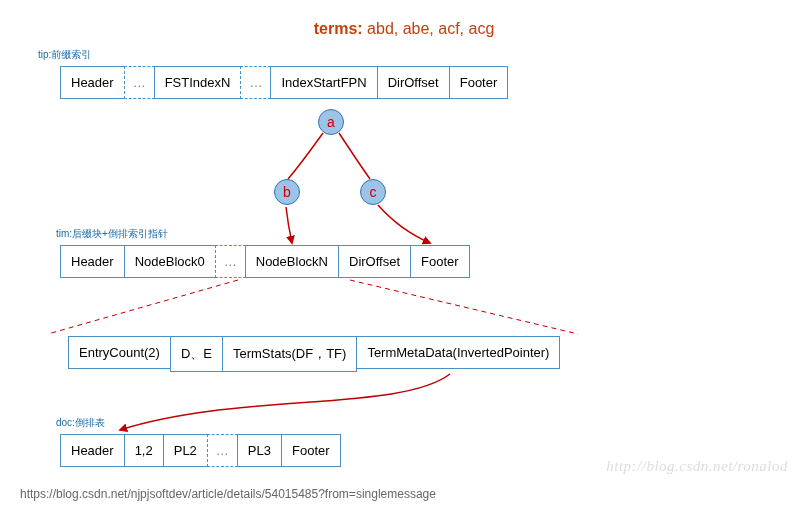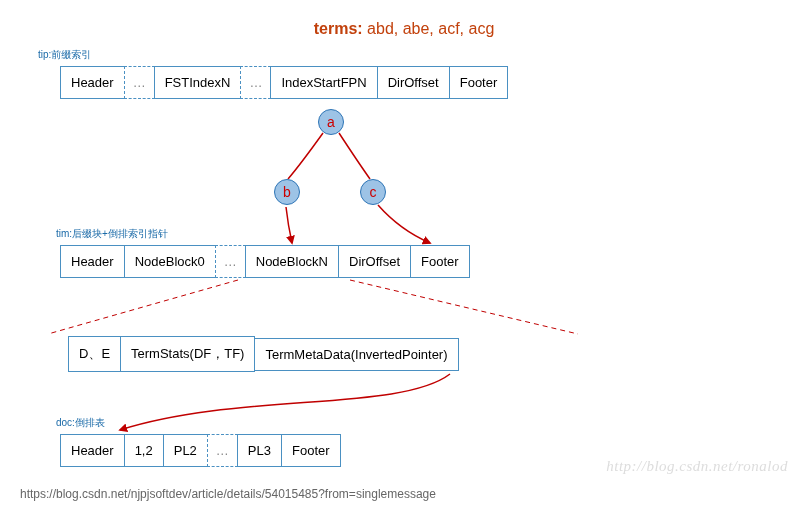--- a/index.html
+++ b/index.html
@@ -21,21 +21,21 @@
   .terms-title .bold {
     font-weight: bold;
   }
   .tip-label {
     color: #1a6aa8;
     font-size: 10px;
     margin: 4px 0 4px 18px;
   }
   .row {
     display: flex;
-    align-items: center;
+    align-items: flex-start;
     margin-left: 10px;
     padding-left: 30px;
   }
   .cell {
     border: 1px solid #4a90c2;
     padding: 8px 10px;
     background: #fff;
     white-space: nowrap;
     box-sizing: border-box;
   }
@@ -136,20 +136,21 @@
   </div>
 
 <div style="position:relative; height:58px;">
   <svg class="overlay" width="780" height="58">
     <path d="M 218 2 L 28 56" stroke="#c00000" stroke-width="1" stroke-dasharray="5,4" fill="none"></path>
     <path d="M 330 2 L 558 56" stroke="#c00000" stroke-width="1" stroke-dasharray="5,4" fill="none"></path>
   </svg>
 </div>
 
 <div class="row" id="row-detail" style="margin-left:18px;">
+    <div class="cell">EntryCount(2)</div>
     <div class="cell">D、E</div>
     <div class="cell">TermStats(DF，TF)</div>
     <div class="cell">TermMetaData(InvertedPointer)</div>
   </div>
 
 <div style="position:relative; height:62px;">
   <svg class="overlay" width="780" height="62">
     <defs>
       <marker id="arrow2" viewBox="0 0 10 10" refX="8" refY="5" markerWidth="6" markerHeight="6" orient="auto-start-reverse">
         <path d="M 0 0 L 10 5 L 0 10 z" fill="#c00000"></path>

